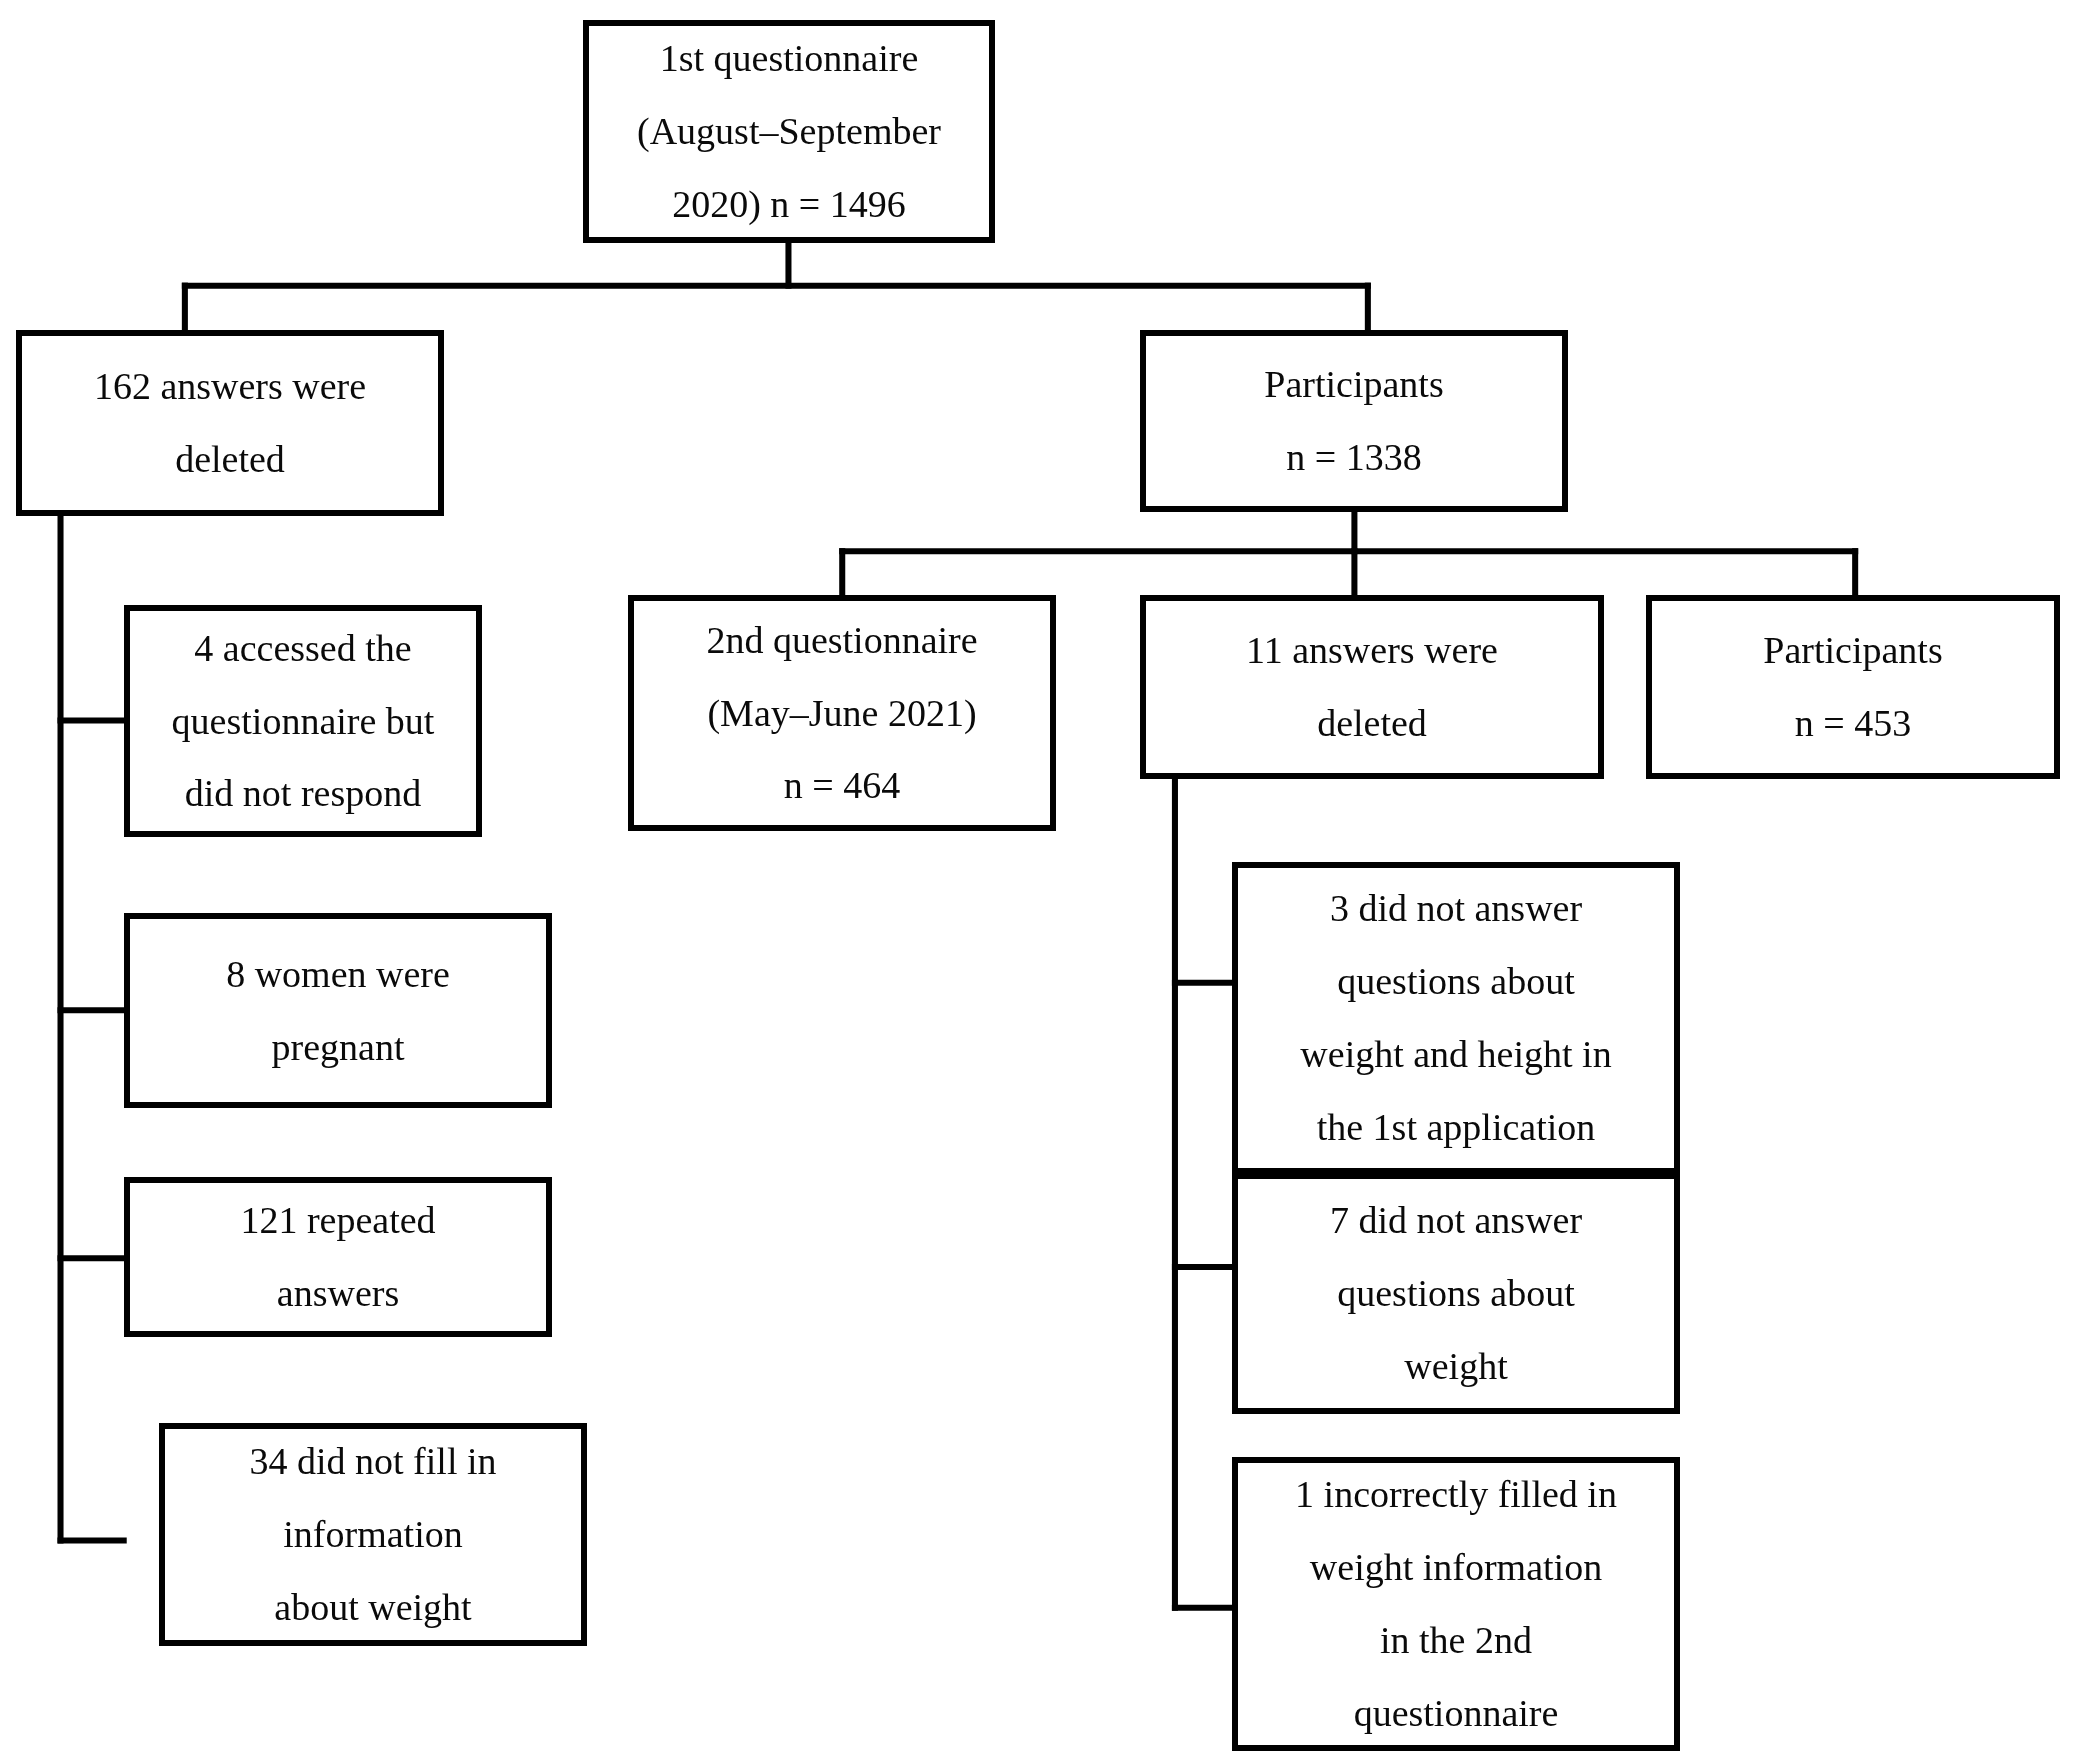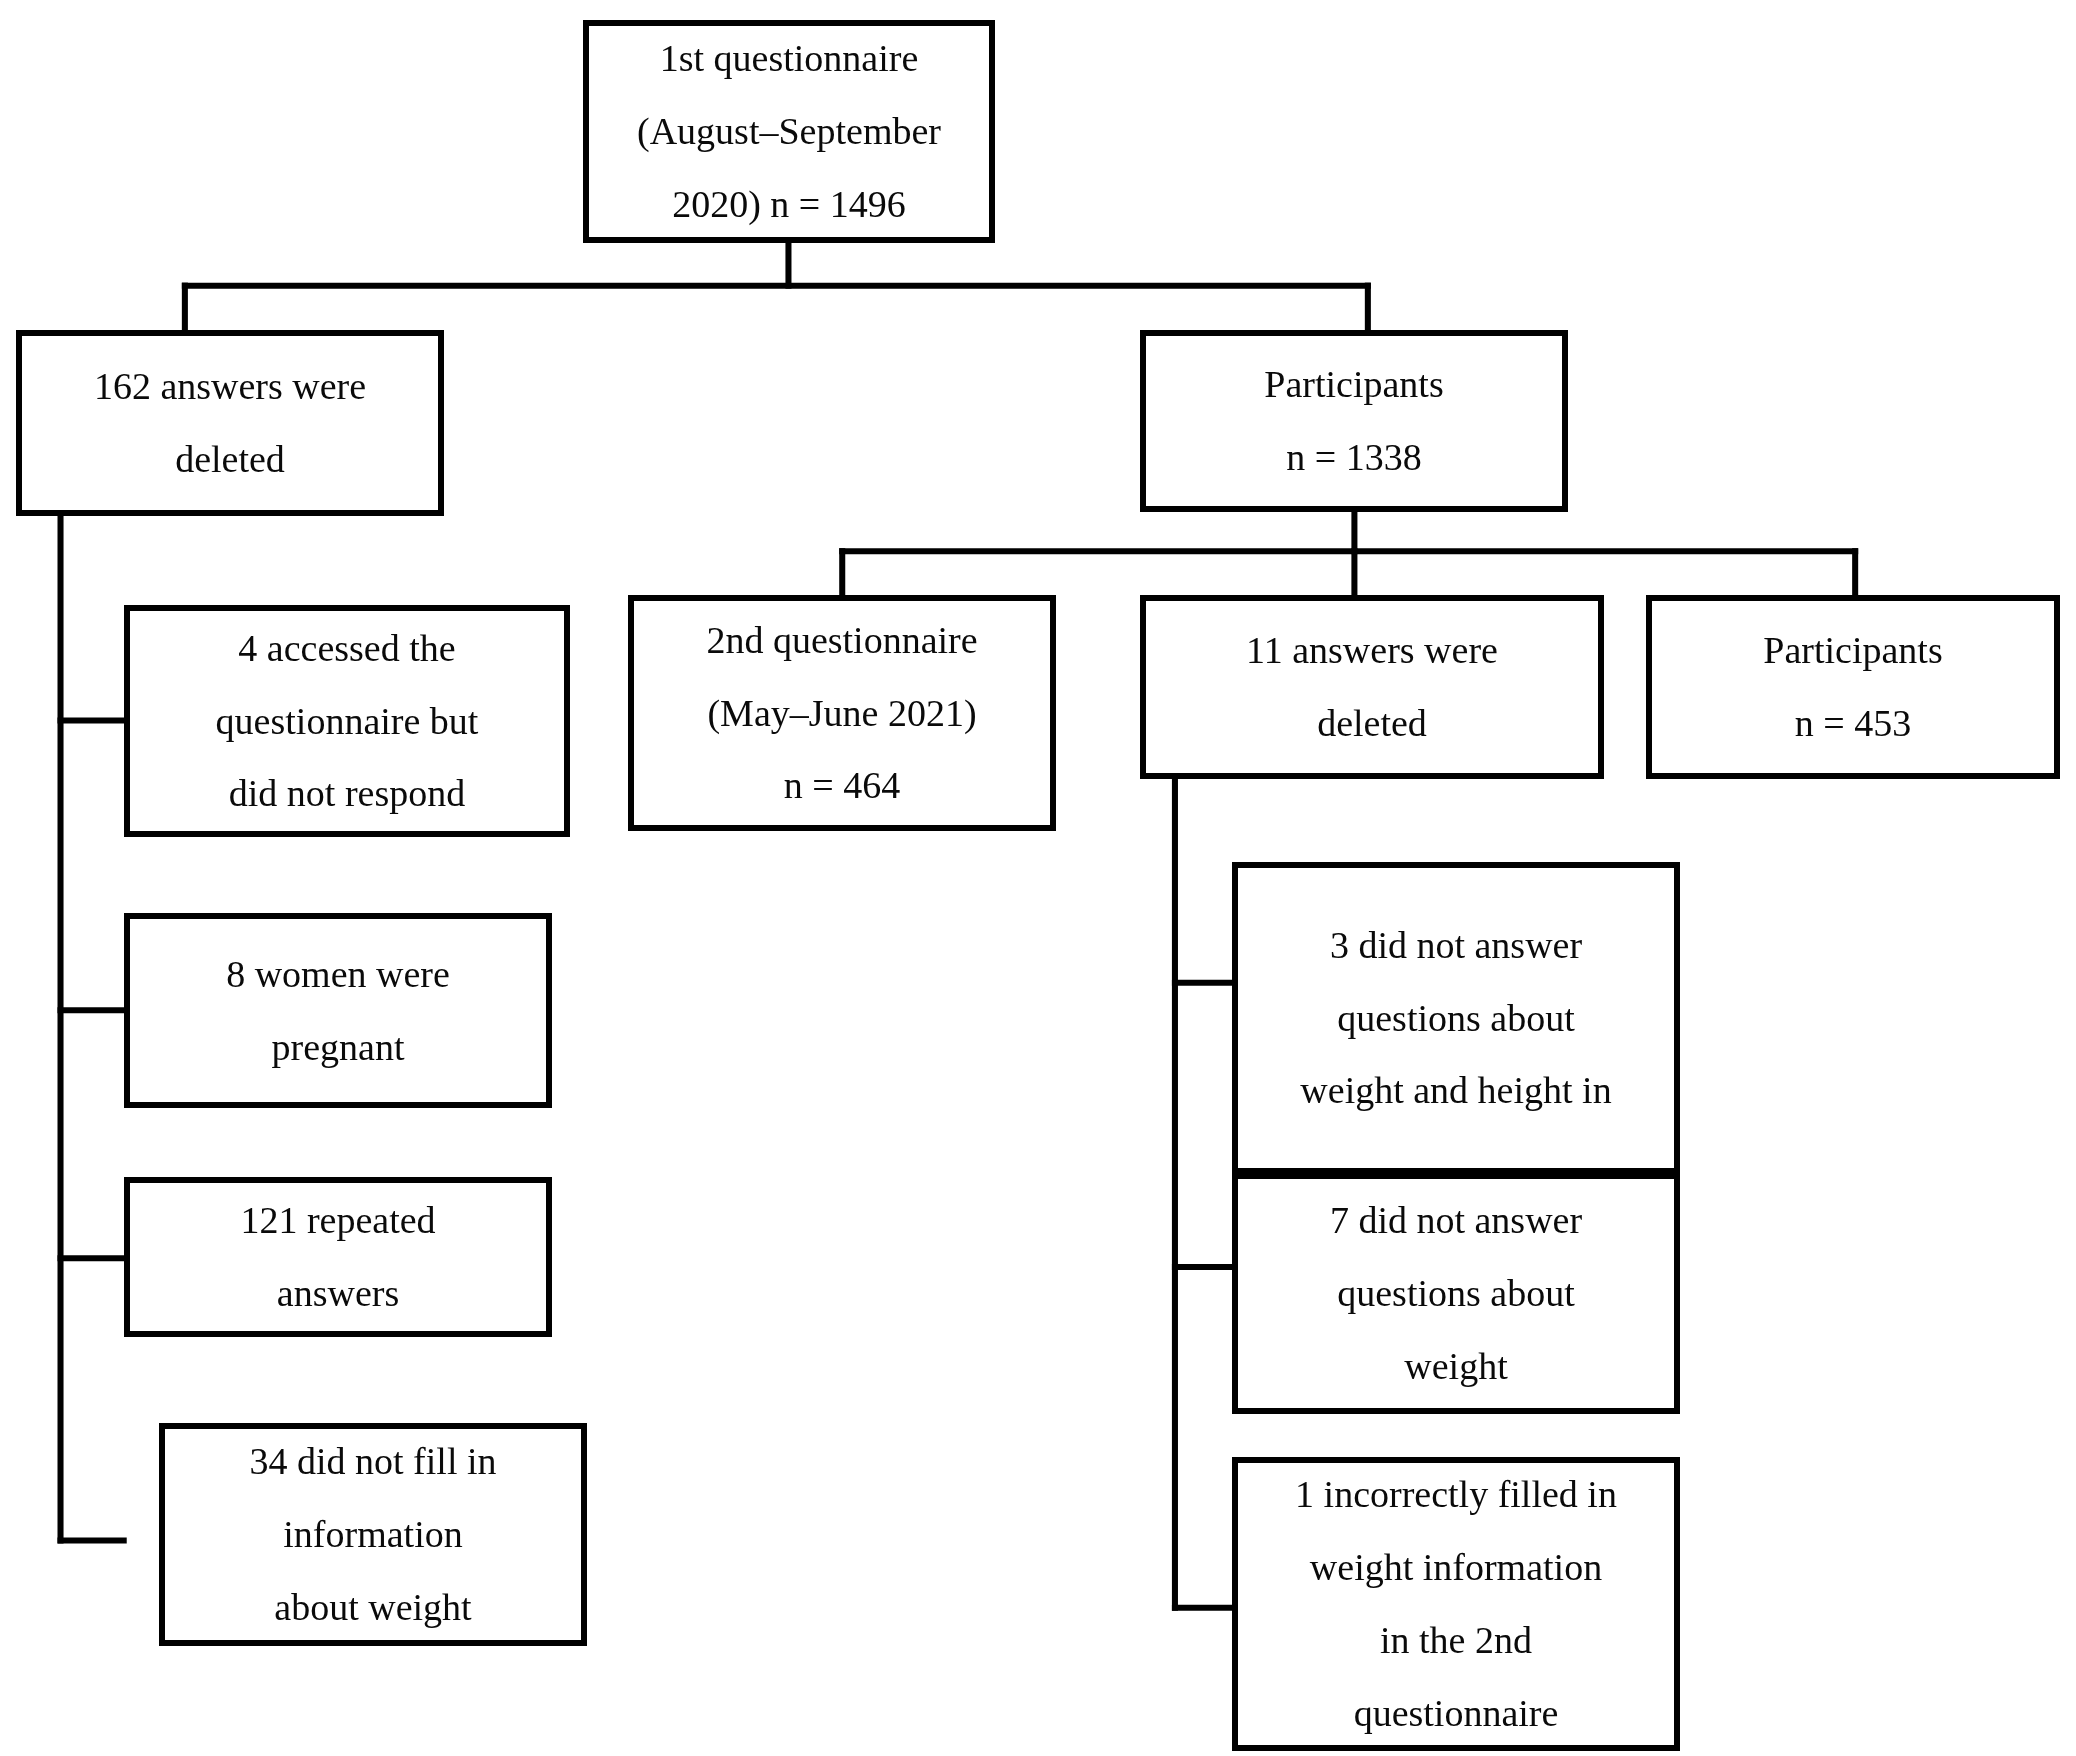--- a/index.html
+++ b/index.html
@@ -94,21 +94,21 @@
   <div class="node" style="left:16px; top:330px; width:428px; height:186px;">
     <span class="ln">162 answers were</span>
     <span class="ln">deleted</span>
   </div>
 
   <div class="node" style="left:1140px; top:330px; width:428px; height:182px;">
     <span class="ln">Participants</span>
     <span class="ln">n = 1338</span>
   </div>
 
-  <div class="node" style="left:124px; top:605px; width:446px; height:232px;">
+  <div class="node" style="left:124px; top:605px; width:358px; height:232px;">
     <span class="ln">4 accessed the</span>
     <span class="ln">questionnaire but</span>
     <span class="ln">did not respond</span>
   </div>
 
   <div class="node" style="left:124px; top:913px; width:428px; height:195px;">
     <span class="ln">8 women were</span>
     <span class="ln">pregnant</span>
   </div>
 
@@ -136,20 +136,21 @@
 
   <div class="node" style="left:1646px; top:595px; width:414px; height:184px;">
     <span class="ln">Participants</span>
     <span class="ln">n = 453</span>
   </div>
 
   <div class="node" style="left:1232px; top:862px; width:448px; height:312px;">
     <span class="ln">3 did not answer</span>
     <span class="ln">questions about</span>
     <span class="ln">weight and height in</span>
+    <span class="ln">the 1st application</span>
   </div>
 
   <div class="node" style="left:1232px; top:1173px; width:448px; height:241px;">
     <span class="ln">7 did not answer</span>
     <span class="ln">questions about</span>
     <span class="ln">weight</span>
   </div>
 
   <div class="node" style="left:1232px; top:1457px; width:448px; height:294px;">
     <span class="ln">1 incorrectly filled in</span>

